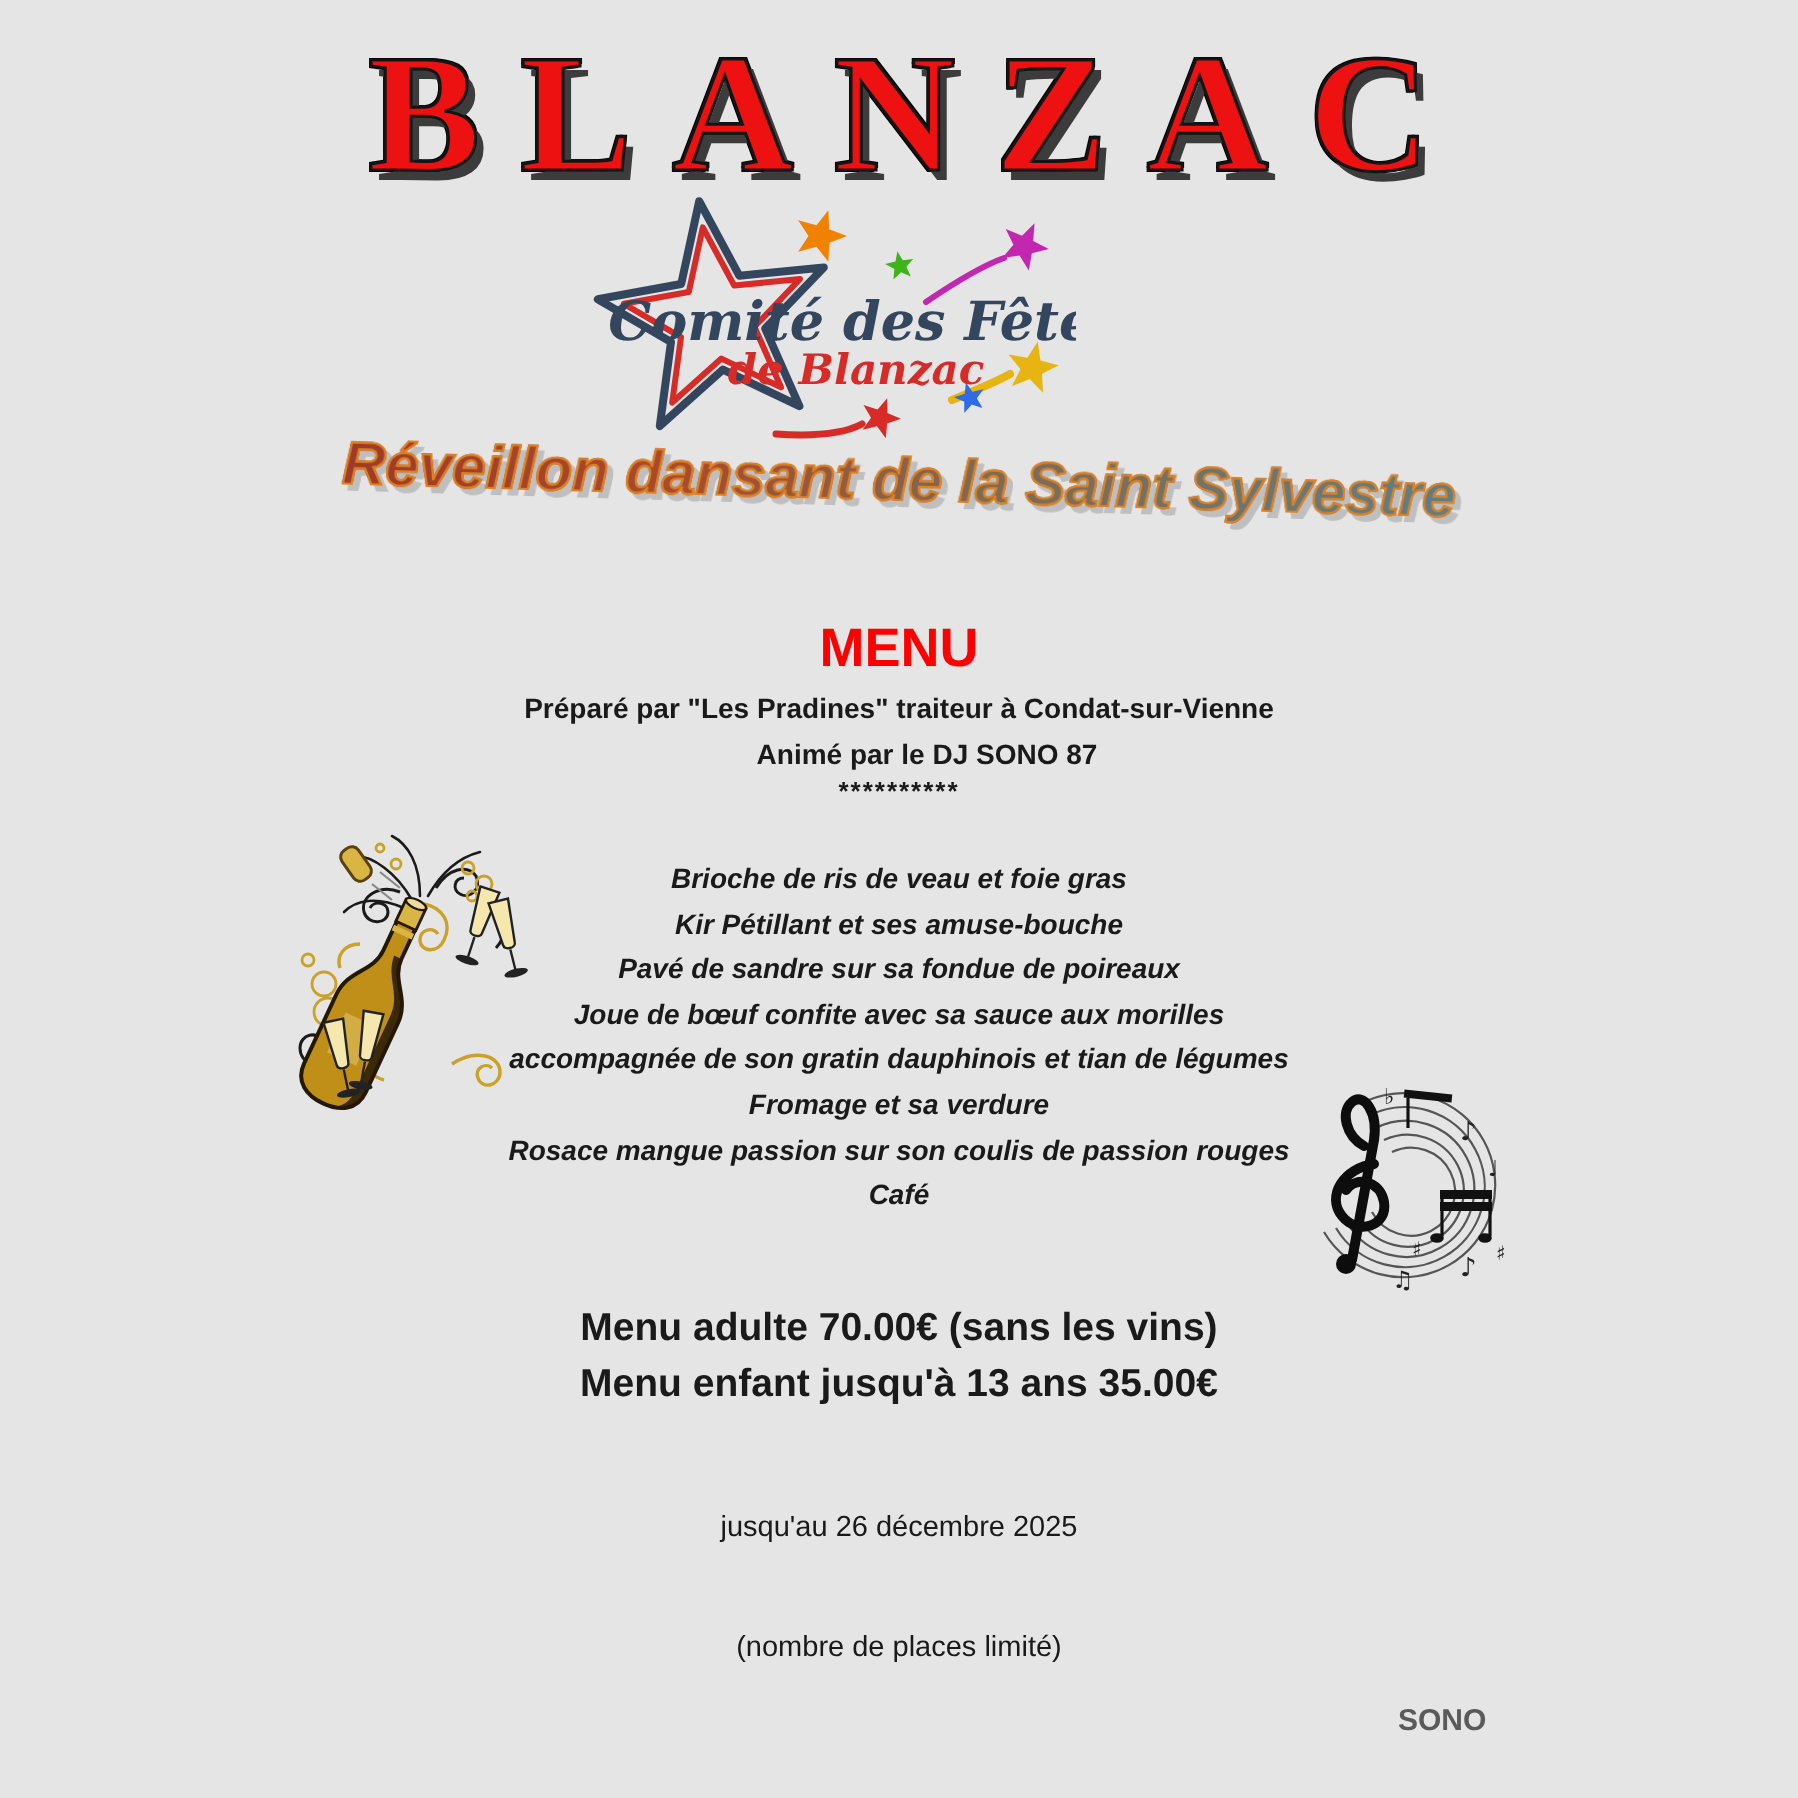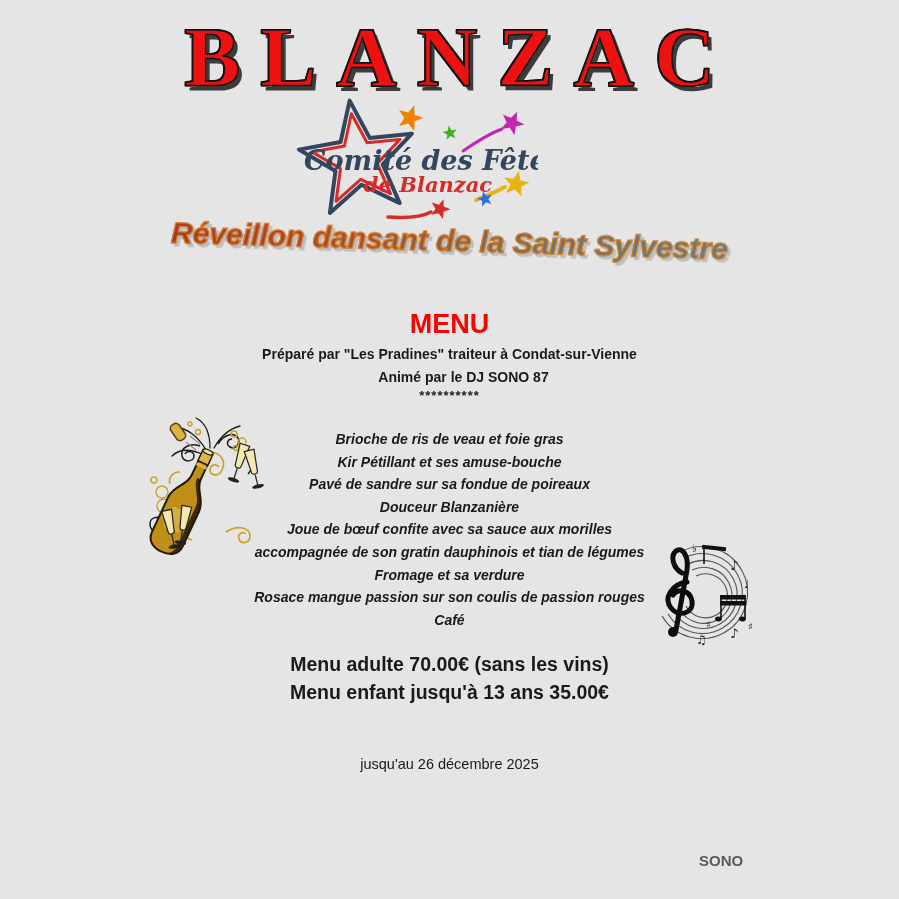--- a/index.html
+++ b/index.html
@@ -90,34 +90,34 @@
 
   <div class="abs menu-heading">MENU</div>
   <div class="abs prepared">Préparé par "Les Pradines" traiteur à Condat-sur-Vienne</div>
   <div class="abs animated">Animé par le DJ SONO 87</div>
   <div class="abs separator">**********</div>
 
   <div class="abs items">
     <div>Brioche de ris de veau et foie gras</div>
     <div>Kir Pétillant et ses amuse-bouche</div>
     <div>Pavé de sandre sur sa fondue de poireaux</div>
-    <div>Douceur Blanzanière</div>
     <div>Joue de bœuf confite avec sa sauce aux morilles</div>
     <div>accompagnée de son gratin dauphinois et tian de légumes</div>
     <div>Fromage et sa verdure</div>
     <div>Rosace mangue passion sur son coulis de passion rouges</div>
     <div>Café</div>
   </div>
 
   <div class="abs prices">
     <div>Menu adulte 70.00€ (sans les vins)</div>
     <div>Menu enfant jusqu'à 13 ans 35.00€</div>
   </div>
 
   <div class="abs reserv-sub">jusqu'au 26 décembre 2025</div>
+  <div class="abs reserv-note">(nombre de places limité)</div>
 
   <div class="footer">SONO</div>
 
   <svg class="champagne" viewBox="0 0 130 160">
 
     <g stroke="#1b1b1b" stroke-width="1.3" fill="none" stroke-linecap="round">
       <path d="M66 42 C58 28 46 20 38 20"></path>
       <path d="M70 40 C70 24 64 14 56 10"></path>
       <path d="M74 40 C82 26 92 20 100 18"></path>
       <path d="M62 46 C48 40 38 42 32 48"></path>

